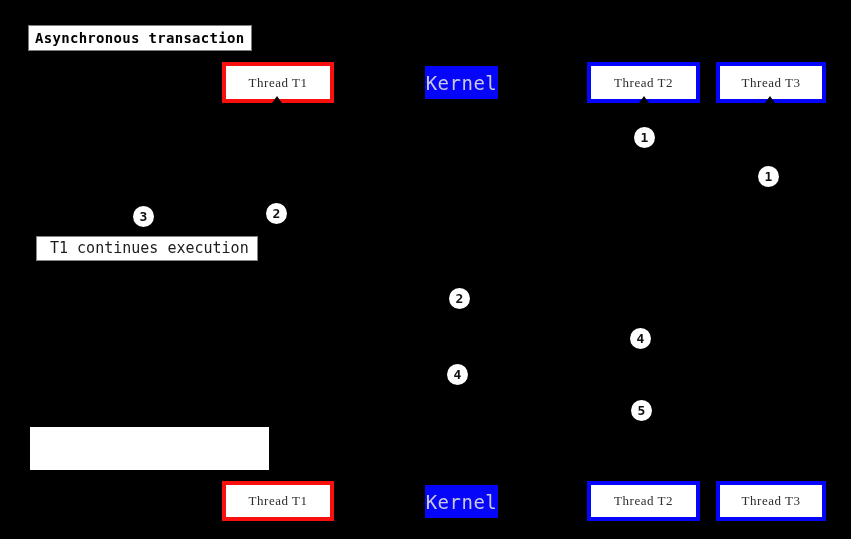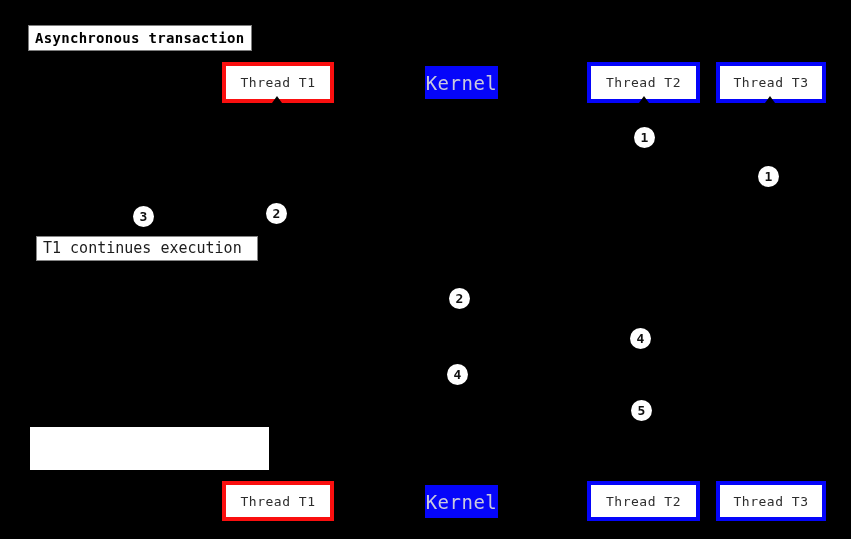--- a/index.html
+++ b/index.html
@@ -5,34 +5,34 @@
   html,body { margin:0; padding:0; background:#000; }
   #canvas {
     position:relative; width:851px; height:539px;
     background:var(--bg,#000); overflow:hidden;
     font-family:"DejaVu Sans Mono", monospace;
   }
   
   .pbox {
     position:absolute; box-sizing:border-box; background:#fff;
     display:flex; align-items:center; justify-content:center;
-    font-size:13px; letter-spacing:.5px; color:#2d2d2d; white-space:nowrap;
+    font-size:13px; letter-spacing:.5px; color:#2d2d2d; white-space:nowrap;font-family:Liberation Serif, serif;
   }
   .pbox.red  { border:4px solid var(--red,#fa0f0f); }
   .pbox.blue { border:4px solid var(--blue,#0505fa); }
   .kbox {
     position:absolute; box-sizing:border-box; background:var(--blue,#0505fa);
     display:flex; align-items:center; justify-content:center;
     font-size:19px; letter-spacing:.5px; color:#c9c9dd; white-space:nowrap;
   }
   
   .note {
     position:absolute; box-sizing:border-box; background:#fff;
     border:1px solid #858585; color:#1c1c1c; white-space:nowrap;
-    font-size:15px; line-height:23px; padding:0 6px;
+    font-size:15px; line-height:23px; padding:0 13px;
   }
   .title-note {
     position:absolute; box-sizing:border-box; background:#fff;
     border:1px solid #7d7d7d; color:#000; font-weight:bold; white-space:nowrap;
     font-size:14px; line-height:24px; padding:0 6px; letter-spacing:.3px;
   }
   .blank-note {
     position:absolute; box-sizing:border-box; background:#fff; border:none;
   }
   

